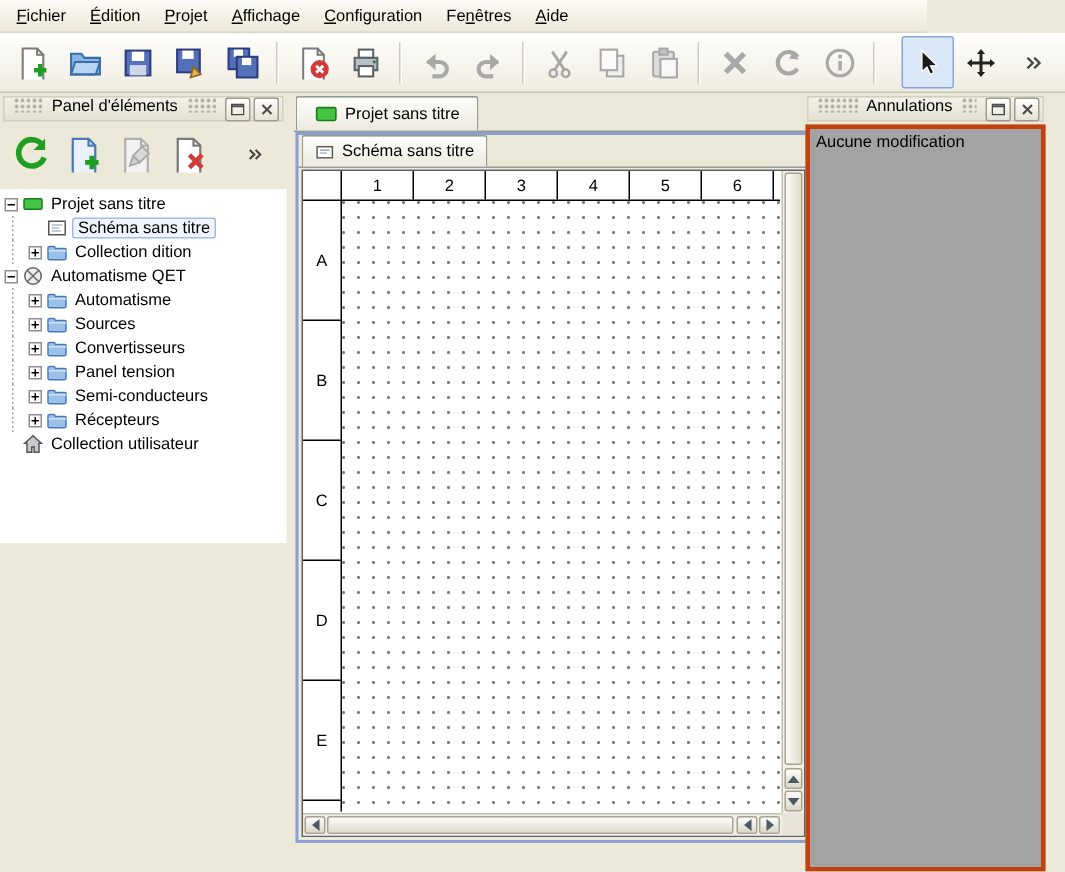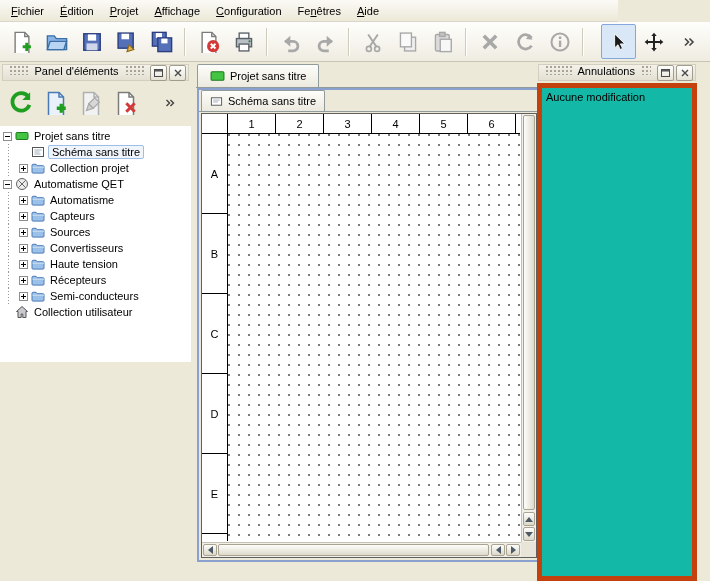--- a/index.html
+++ b/index.html
@@ -93,21 +93,21 @@
   .hbtn.left{left:1px;} .hbtn.rleft{right:16px;} .hbtn.rright{right:1px;}
   .scroll-corner{position:absolute;right:0;bottom:0;width:15px;height:15px;background:#e8e5d8;}
   .arr{width:0;height:0;}
   .arr.up{border-left:4px solid transparent;border-right:4px solid transparent;border-bottom:5px solid #4c5a66;}
   .arr.down{border-left:4px solid transparent;border-right:4px solid transparent;border-top:5px solid #4c5a66;}
   .arr.l{border-top:4px solid transparent;border-bottom:4px solid transparent;border-right:5px solid #4c5a66;}
   .arr.r{border-top:4px solid transparent;border-bottom:4px solid transparent;border-left:5px solid #4c5a66;}
 
   
   .right-dock{position:absolute;left:536px;top:62px;width:162px;bottom:0;}
-  .undo-view{position:absolute;top:21px;left:1px;right:1px;bottom:0;background:#14b8a6;border:5px solid #c2410c;box-sizing:border-box;}
+  .undo-view{position:absolute;top:21px;left:1px;right:1px;bottom:0;background:#a3a3a3;border:3px solid #c2410c;box-sizing:border-box;}
   .undo-empty{padding:3px 4px;}
 </style>
 </head>
 <body>
 
 <div class="app">
 
   <div class="menubar">
     <span class="menu-item"><u>F</u>ichier</span>
     <span class="menu-item"><u>É</u>dition</span>
@@ -324,21 +324,21 @@
         <span class="tree-label">Schéma sans titre</span>
       </div>
       <div class="tree-row l1">
         <span class="exp plus"></span>
         <span class="tree-icon">
             <svg width="14" height="14" viewBox="0 0 14 14">
               <path d="M1 4.2c0-.5.4-.9.9-.9h3.2l1 1.4h6c.5 0 .9.4.9.9v5.6c0 .5-.4.9-.9.9H1.9c-.5 0-.9-.4-.9-.9z" fill="#9cc1e8" stroke="#4a7ab5"></path>
               <path d="M1.5 6.2h11.5" stroke="#cfe0f2"></path>
             </svg>
           </span>
-        <span class="tree-label">Collection projet</span>
+        <span class="tree-label">Collection dition</span>
       </div>
       <div class="tree-row l0">
         <span class="exp"></span>
         <span class="tree-icon">
             <svg width="14" height="14" viewBox="0 0 14 14">
               <circle cx="7" cy="7" r="5.5" fill="#ececec" stroke="#666"></circle>
               <path d="M3.3 3.3l7.4 7.4M10.7 3.3l-7.4 7.4" stroke="#666"></path>
             </svg>
           </span>
         <span class="tree-label">Automatisme QET</span>
@@ -354,71 +354,61 @@
         <span class="tree-label">Automatisme</span>
       </div>
       <div class="tree-row l1">
         <span class="exp plus"></span>
         <span class="tree-icon">
             <svg width="14" height="14" viewBox="0 0 14 14">
               <path d="M1 4.2c0-.5.4-.9.9-.9h3.2l1 1.4h6c.5 0 .9.4.9.9v5.6c0 .5-.4.9-.9.9H1.9c-.5 0-.9-.4-.9-.9z" fill="#9cc1e8" stroke="#4a7ab5"></path>
               <path d="M1.5 6.2h11.5" stroke="#cfe0f2"></path>
             </svg>
           </span>
-        <span class="tree-label">Capteurs</span>
-      </div>
-      <div class="tree-row l1">
-        <span class="exp plus"></span>
-        <span class="tree-icon">
-            <svg width="14" height="14" viewBox="0 0 14 14">
-              <path d="M1 4.2c0-.5.4-.9.9-.9h3.2l1 1.4h6c.5 0 .9.4.9.9v5.6c0 .5-.4.9-.9.9H1.9c-.5 0-.9-.4-.9-.9z" fill="#9cc1e8" stroke="#4a7ab5"></path>
-              <path d="M1.5 6.2h11.5" stroke="#cfe0f2"></path>
-            </svg>
-          </span>
         <span class="tree-label">Sources</span>
       </div>
       <div class="tree-row l1">
         <span class="exp plus"></span>
         <span class="tree-icon">
             <svg width="14" height="14" viewBox="0 0 14 14">
               <path d="M1 4.2c0-.5.4-.9.9-.9h3.2l1 1.4h6c.5 0 .9.4.9.9v5.6c0 .5-.4.9-.9.9H1.9c-.5 0-.9-.4-.9-.9z" fill="#9cc1e8" stroke="#4a7ab5"></path>
               <path d="M1.5 6.2h11.5" stroke="#cfe0f2"></path>
             </svg>
           </span>
         <span class="tree-label">Convertisseurs</span>
       </div>
       <div class="tree-row l1">
         <span class="exp plus"></span>
         <span class="tree-icon">
             <svg width="14" height="14" viewBox="0 0 14 14">
               <path d="M1 4.2c0-.5.4-.9.9-.9h3.2l1 1.4h6c.5 0 .9.4.9.9v5.6c0 .5-.4.9-.9.9H1.9c-.5 0-.9-.4-.9-.9z" fill="#9cc1e8" stroke="#4a7ab5"></path>
               <path d="M1.5 6.2h11.5" stroke="#cfe0f2"></path>
             </svg>
           </span>
-        <span class="tree-label">Haute tension</span>
+        <span class="tree-label">Panel tension</span>
+      </div>
+      <div class="tree-row l1">
+        <span class="exp plus"></span>
+        <span class="tree-icon">
+            <svg width="14" height="14" viewBox="0 0 14 14">
+              <path d="M1 4.2c0-.5.4-.9.9-.9h3.2l1 1.4h6c.5 0 .9.4.9.9v5.6c0 .5-.4.9-.9.9H1.9c-.5 0-.9-.4-.9-.9z" fill="#9cc1e8" stroke="#4a7ab5"></path>
+              <path d="M1.5 6.2h11.5" stroke="#cfe0f2"></path>
+            </svg>
+          </span>
+        <span class="tree-label">Semi-conducteurs</span>
       </div>
       <div class="tree-row l1">
         <span class="exp plus"></span>
         <span class="tree-icon">
             <svg width="14" height="14" viewBox="0 0 14 14">
               <path d="M1 4.2c0-.5.4-.9.9-.9h3.2l1 1.4h6c.5 0 .9.4.9.9v5.6c0 .5-.4.9-.9.9H1.9c-.5 0-.9-.4-.9-.9z" fill="#9cc1e8" stroke="#4a7ab5"></path>
               <path d="M1.5 6.2h11.5" stroke="#cfe0f2"></path>
             </svg>
           </span>
         <span class="tree-label">Récepteurs</span>
-      </div>
-      <div class="tree-row l1">
-        <span class="exp plus"></span>
-        <span class="tree-icon">
-            <svg width="14" height="14" viewBox="0 0 14 14">
-              <path d="M1 4.2c0-.5.4-.9.9-.9h3.2l1 1.4h6c.5 0 .9.4.9.9v5.6c0 .5-.4.9-.9.9H1.9c-.5 0-.9-.4-.9-.9z" fill="#9cc1e8" stroke="#4a7ab5"></path>
-              <path d="M1.5 6.2h11.5" stroke="#cfe0f2"></path>
-            </svg>
-          </span>
-        <span class="tree-label">Semi-conducteurs</span>
       </div>
       <div class="tree-row l0">
         <span class="exp-spacer"></span>
         <span class="tree-icon">
             <svg width="14" height="14" viewBox="0 0 14 14">
               <path d="M7 1.5L1.5 6.5H3v6h3.2V9h1.6v3.5H11v-6h1.5z" fill="#c8cad0" stroke="#555"></path>
             </svg>
           </span>
         <span class="tree-label">Collection utilisateur</span>
       </div>

